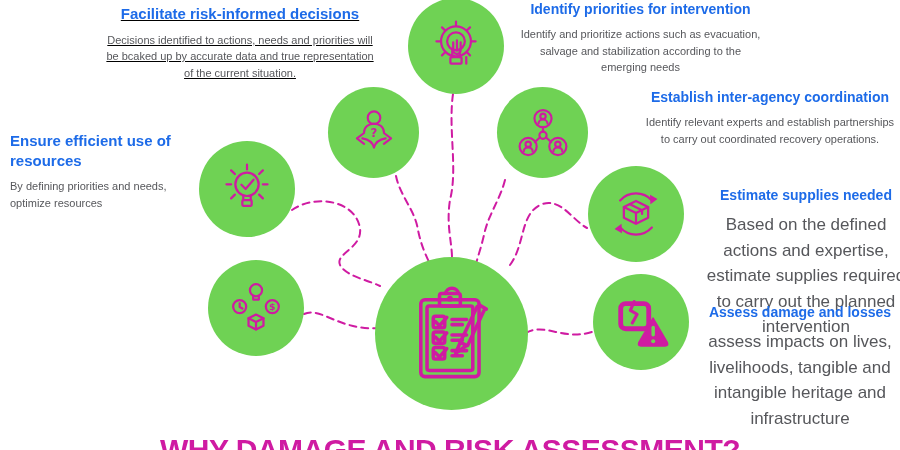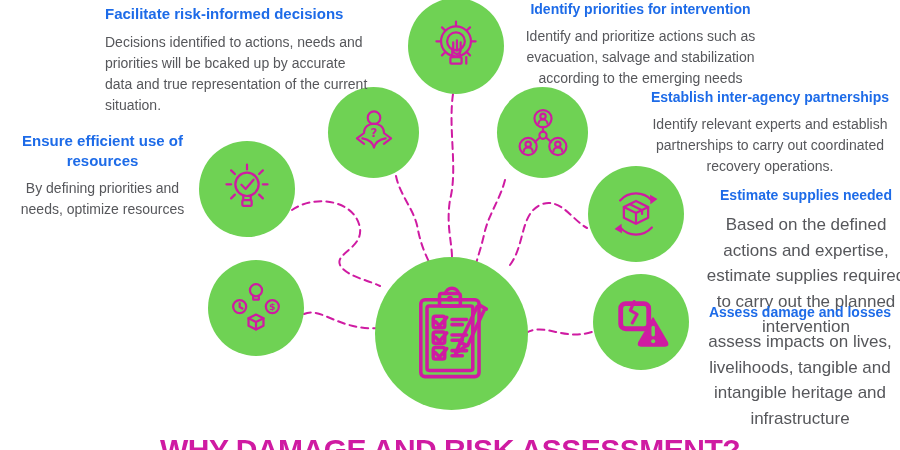--- a/index.html
+++ b/index.html
@@ -4,24 +4,24 @@
 <style>
   html,body{margin:0;padding:0;background:#fff;}
   .canvas{position:relative;width:900px;height:450px;overflow:hidden;background:#fff;
           font-family:"Liberation Sans",sans-serif;}
   svg.connectors{position:absolute;left:0;top:0;z-index:1;}
   .circle{position:absolute;border-radius:50%;background:#6fd254;z-index:2;
           display:flex;align-items:center;justify-content:center;}
   .tblock{position:absolute;z-index:3;}
   .tblock h3{margin:0;color:#1d6be8;font-size:15px;font-weight:700;line-height:1.3;}
   .tblock h3.sm{font-size:14px;}
-  .tblock p{margin:8px 0 0;color:#56575b;font-size:14px;line-height:1.5;}
+  .tblock p{margin:8px 0 0;color:#56575b;font-size:11px;line-height:1.5;}
   .tblock p.sm{font-size:17px;}
-  .t-center{text-align:left;}
-  .t-right{text-align:center;}
+  .t-center{text-align:center;text-decoration:underline;}
+  .t-right{text-align:left;}
   .t-left{text-align:center;}
   .big-title{position:absolute;left:0;top:433px;width:900px;z-index:3;text-align:center;
              color:#cf1ba2;font-size:30px;font-weight:700;letter-spacing:-0.5px;
              text-transform:uppercase;}
   .ic{display:block;}
 </style>
 </head>
 <body>
 
 <div class="canvas">
@@ -162,21 +162,21 @@
     <h3>Facilitate risk-informed decisions</h3>
     <p>Decisions identified to actions, needs and priorities will be bcaked up by accurate data and true representation of the current situation.</p>
   </div>
 
   <div class="tblock t-left" style="left:518px;top:0px;width:245px;">
     <h3 class="sm">Identify priorities for intervention</h3>
     <p>Identify and prioritize actions such as evacuation, salvage and stabilization according to the emerging needs</p>
   </div>
 
   <div class="tblock t-left" style="left:645px;top:88px;width:250px;">
-    <h3 class="sm">Establish inter-agency partnerships</h3>
+    <h3 class="sm">Establish inter-agency coordination</h3>
     <p>Identify relevant experts and establish partnerships to carry out coordinated recovery operations.</p>
   </div>
 
   <div class="tblock t-left" style="left:700px;top:186px;width:200px;margin-left:6px;">
     <h3 class="sm">Estimate supplies needed</h3>
     <p class="sm">Based on the defined actions and expertise, estimate supplies required to carry out the planned intervention</p>
   </div>
 
   <div class="tblock t-right" style="left:10px;top:131px;width:185px;">
     <h3>Ensure efficient use of resources</h3>

